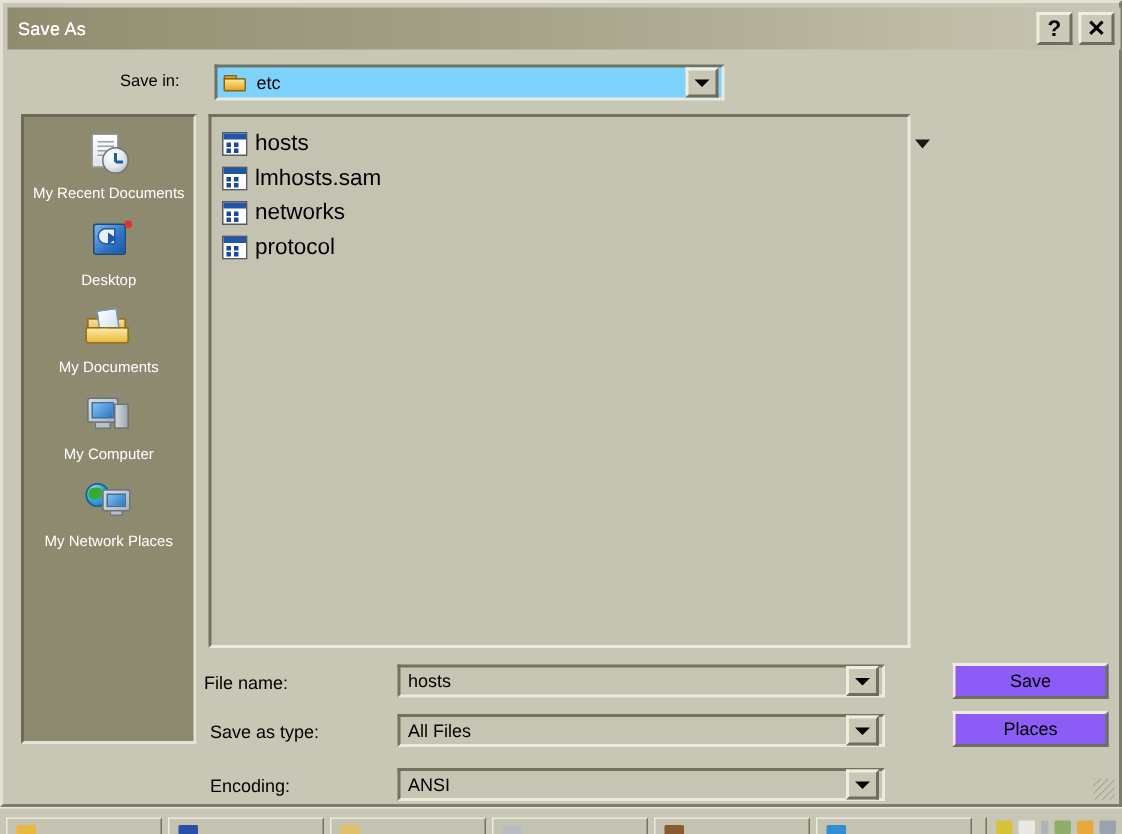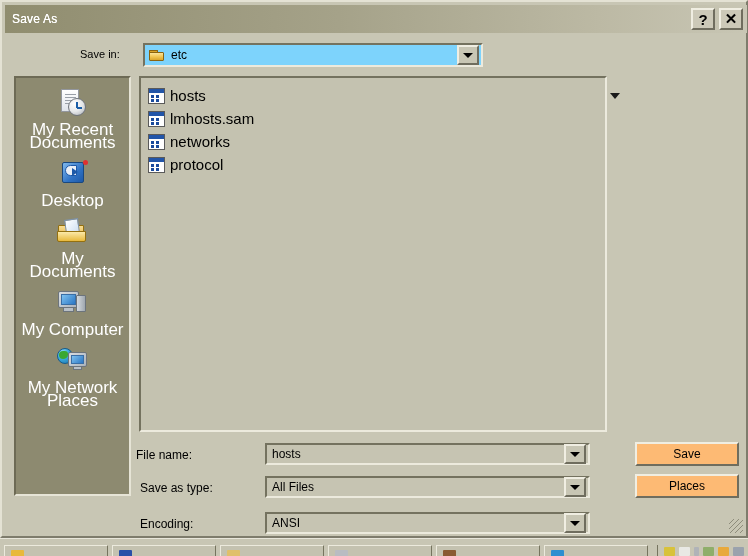--- a/index.html
+++ b/index.html
@@ -268,21 +268,21 @@
   .place {
     width: 100%;
     display: flex;
     flex-direction: column;
     align-items: center;
     margin-top: 10px;
     cursor: default;
   }
   .place-label {
     color: #ffffff;
-    font-size: 17px;
+    font-size: 10px;
     text-align: center;
     line-height: 13px;
     margin-top: 3px;
     width: 105px;
   }
   .place-ico {
     width: 34px; height: 32px;
     position: relative;
   }
 
@@ -528,21 +528,21 @@
   .form-combo .val {
     margin-left: 5px;
     font-size: 12px;
     color: #000;
   }
   .dlg-btn {
     position: absolute;
     left: 633px;
     width: 104px;
     height: 24px;
-    background: #fdba74;
+    background: #8b5cf6;
     border-top: 2px solid #f0eee2;
     border-left: 2px solid #f0eee2;
     border-right: 2px solid #6f6d5e;
     border-bottom: 2px solid #6f6d5e;
     box-sizing: border-box;
     display: flex;
     align-items: center;
     justify-content: center;
     font-size: 12px;
     font-family: "Liberation Sans", sans-serif;

